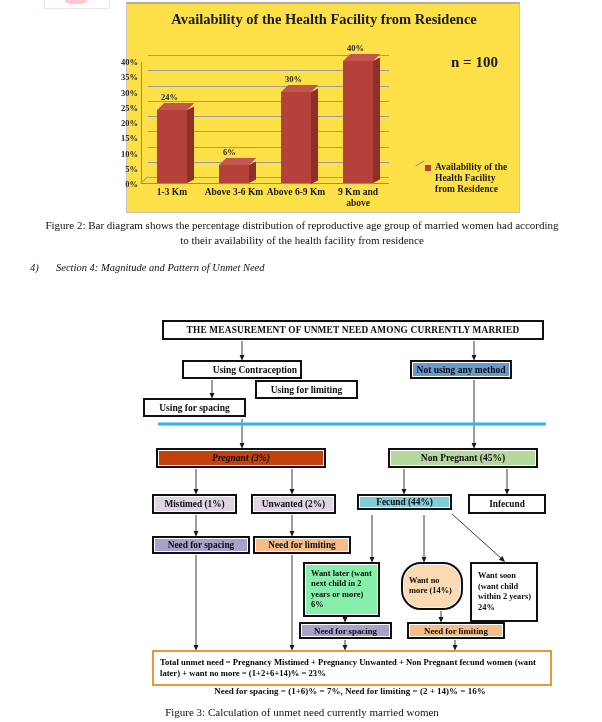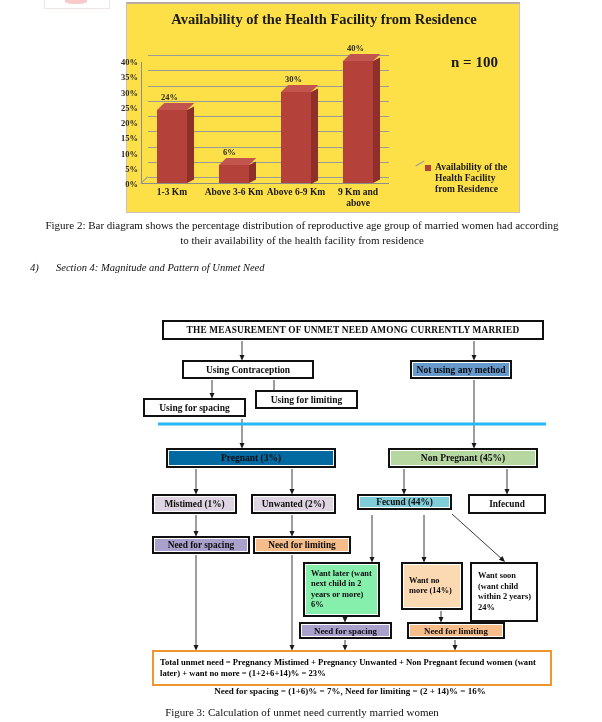--- a/index.html
+++ b/index.html
@@ -58,36 +58,36 @@
   #flow{left:0;top:0;width:602px;height:722px;pointer-events:none;}
   #flow svg{position:absolute;left:0;top:0;}
 
   .node{position:absolute;box-sizing:border-box;border:2px solid #101010;
         background:#fff;display:flex;align-items:center;justify-content:center;
         text-align:center;font-weight:bold;color:#0d0d0d;
         box-shadow:0 0 0 1px #fff inset;}
   .node .inner{width:100%;padding:0 3px;}
 
   #n-title{left:162px;top:320px;width:382px;height:20px;font-size:9.3px;letter-spacing:.2px;}
-  #n-using{left:182px;top:360px;width:132px;height:19px;font-size:9.5px;}
+  #n-using{left:182px;top:360px;width:120px;height:19px;font-size:9.5px;text-align:right;}
   #n-notusing{left:410px;top:360px;width:102px;height:19px;font-size:9.5px;background:#6699cc;}
   #n-spacing1{left:143px;top:398px;width:103px;height:19px;font-size:9.5px;}
-  #n-limiting1{left:255px;top:390px;width:103px;height:19px;font-size:9.5px;}
-  #n-pregnant{left:166px;top:448px;width:170px;height:20px;font-size:9.5px;background:#0369a1;}
+  #n-limiting1{left:255px;top:380px;width:103px;height:19px;font-size:9.5px;}
+  #n-pregnant{left:156px;top:448px;width:170px;height:20px;font-size:9.5px;background:#c2410c;font-style:italic;}
   #n-nonpreg{left:388px;top:448px;width:150px;height:20px;font-size:9.5px;background:#b6d7a0;}
   #n-mistimed{left:152px;top:494px;width:85px;height:20px;font-size:9.3px;background:#ded4e2;}
   #n-unwanted{left:251px;top:494px;width:85px;height:20px;font-size:9.3px;background:#ded4e2;}
   #n-fecund{left:357px;top:494px;width:95px;height:16px;font-size:9.3px;background:#7fcdd9;}
   #n-infecund{left:468px;top:494px;width:78px;height:20px;font-size:9.3px;}
   #n-needspacing1{left:152px;top:536px;width:98px;height:18px;font-size:9.3px;background:#a9a0cc;}
   #n-needlimiting1{left:253px;top:536px;width:98px;height:18px;font-size:9.3px;background:#f6bd8a;}
   #n-wantlater{left:303px;top:562px;width:77px;height:55px;font-size:8.4px;line-height:10.5px;
                background:#86efac;}
   #n-wantnomore{left:401px;top:562px;width:62px;height:48px;font-size:8.4px;line-height:10.5px;
-                background:#fbd9b3;}
+                background:#fbd9b3;border-radius:20px;}
   #n-wantsoon{left:470px;top:562px;width:68px;height:60px;font-size:8.4px;line-height:10.5px;}
   #n-needspacing2{left:299px;top:622px;width:93px;height:17px;font-size:8.8px;background:#a9a0cc;}
   #n-needlimiting2{left:407px;top:622px;width:98px;height:17px;font-size:8.8px;background:#f6bd8a;}
 
   #n-wantlater .inner,#n-wantnomore .inner,#n-wantsoon .inner{text-align:left;padding-left:6px;}
 
   #n-total{left:152px;top:650px;width:396px;height:32px;border:2px solid #f0962e;
            background:#fff;display:flex;align-items:center;}
   #n-total .inner{font-size:8.6px;line-height:11.5px;font-weight:bold;text-align:left;padding-left:6px;}
 

